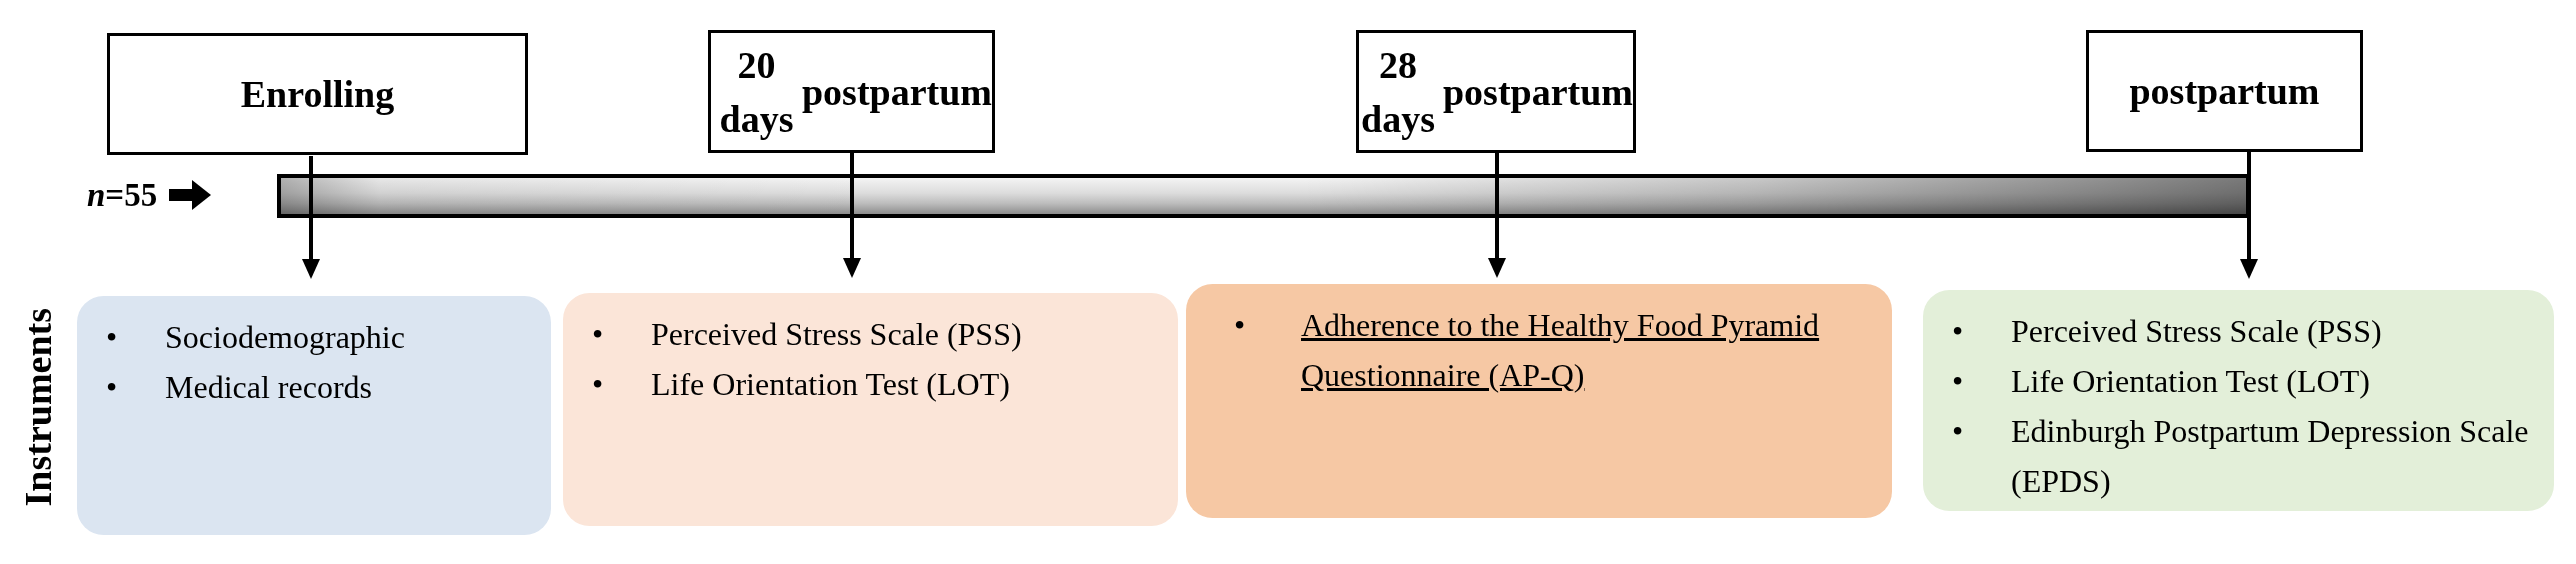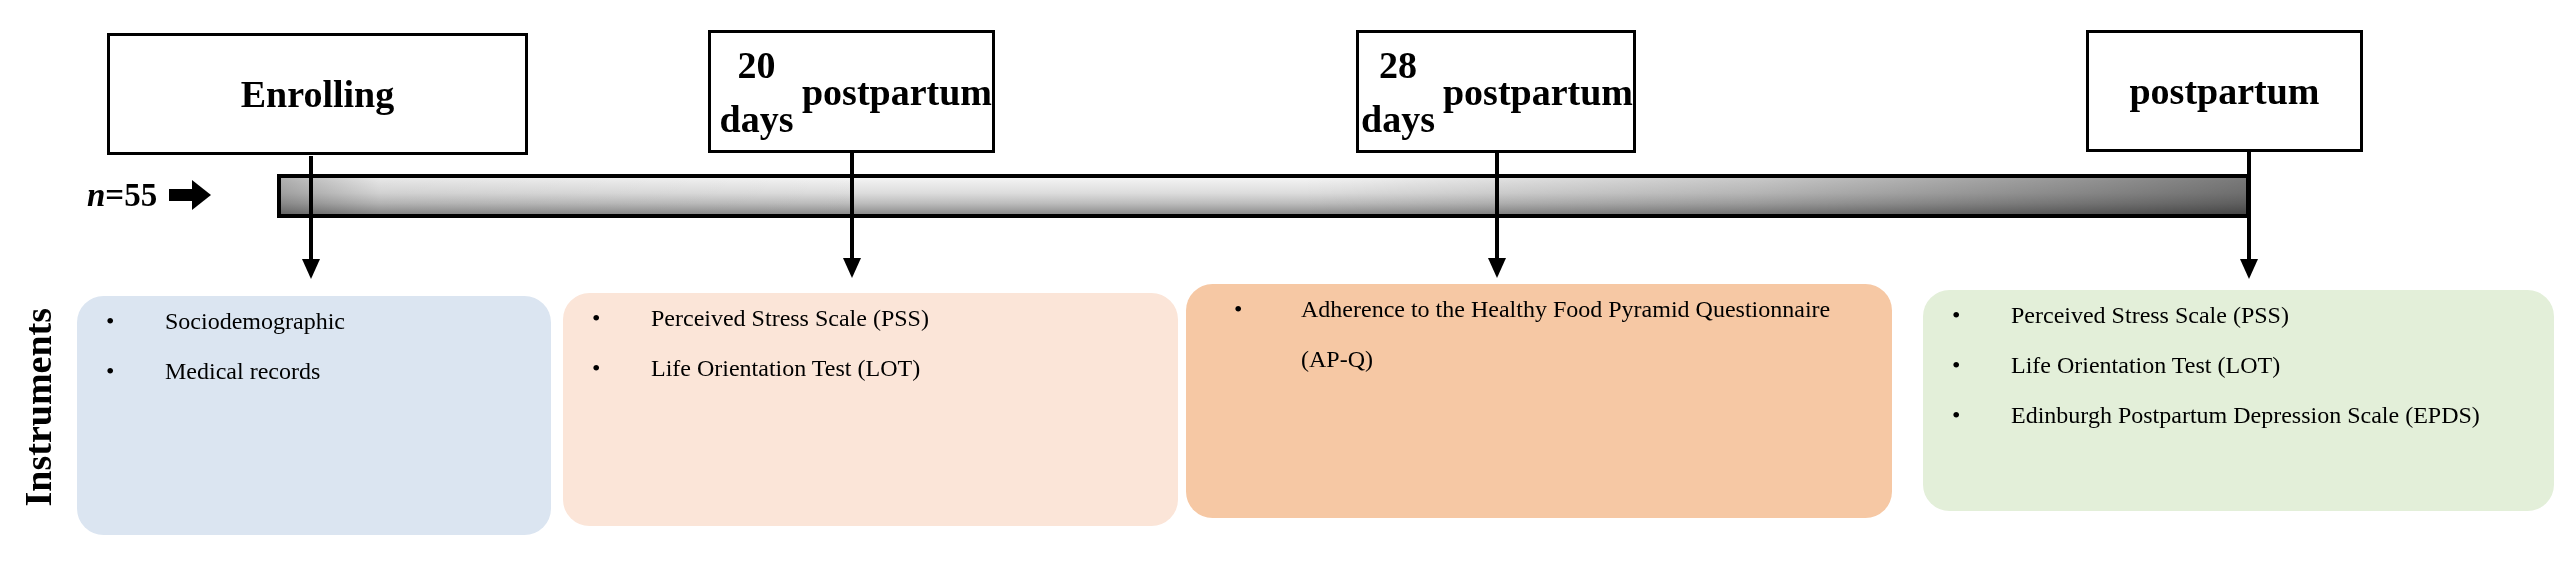--- a/index.html
+++ b/index.html
@@ -107,32 +107,32 @@
     box-sizing: border-box;
   }
   .ibox.c1 { left: 77px;  top: 296px; width: 474px;  height: 239px; }
   .ibox.c2 { left: 563px;  top: 293px; width: 615px; height: 233px; }
   .ibox.c3 { left: 1186px; top: 284px; width: 706px; height: 234px; }
   .ibox.c4 { left: 1923px; top: 290px; width: 631px; height: 221px; }
 
   .ibox ul {
     list-style: none;
     margin: 0;
-    padding: 0 16px 0 0;
-    font-size: 24px;
+    padding: 16px 16px 0 0;
+    font-size: 32px;
     line-height: 50px;
   }
   .ibox li { position: relative; padding-left: 88px; }
   .ibox li::before {
     content: "\2022";
     position: absolute;
     left: 29px;
     top: 0;
   }
-  .ibox.c3 li { padding-left: 115px; }
+  .ibox.c3 li { padding-left: 115px; text-decoration: underline; }
   .ibox.c3 li::before { left: 48px; }
 </style>
 </head>
 <body>
 
 <div class="canvas">
 
   <div class="tp-box b1">
     <div class="tp-title">Enrolling</div>
   </div>

